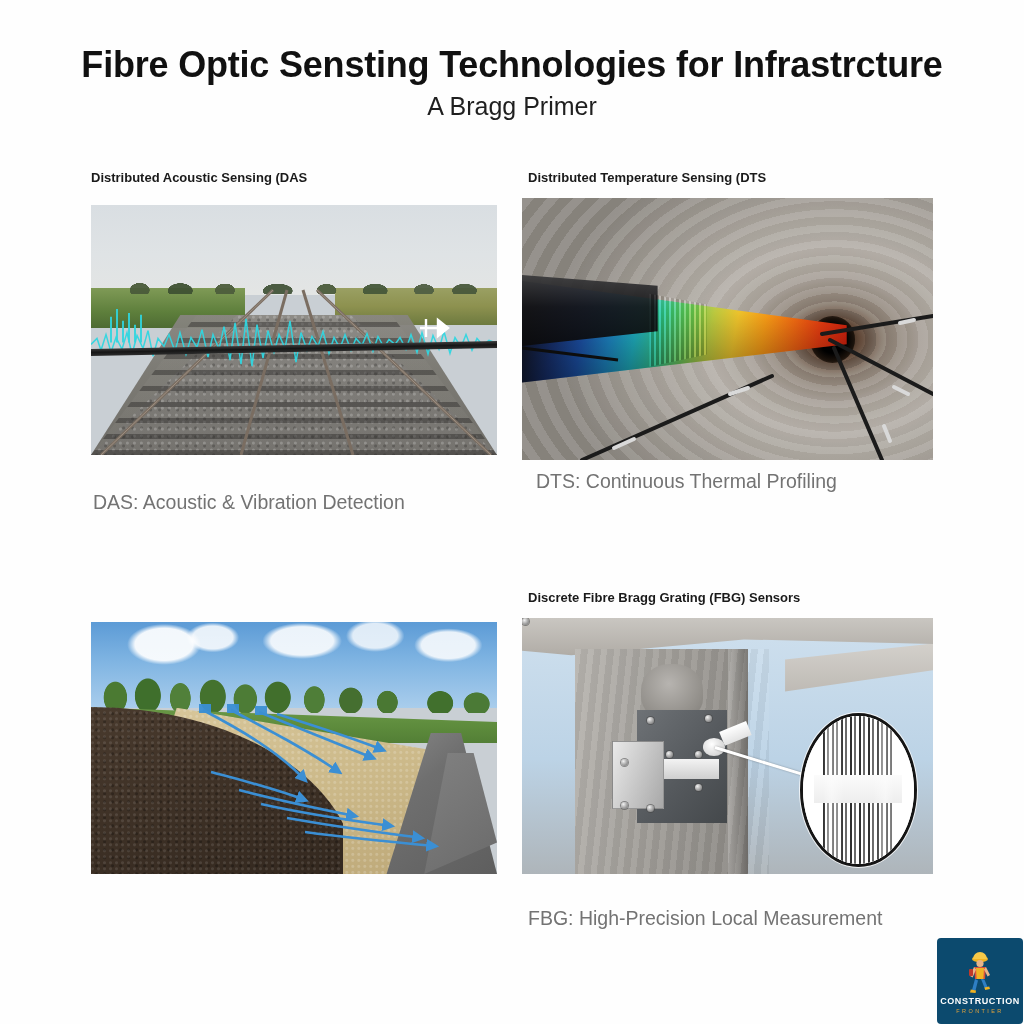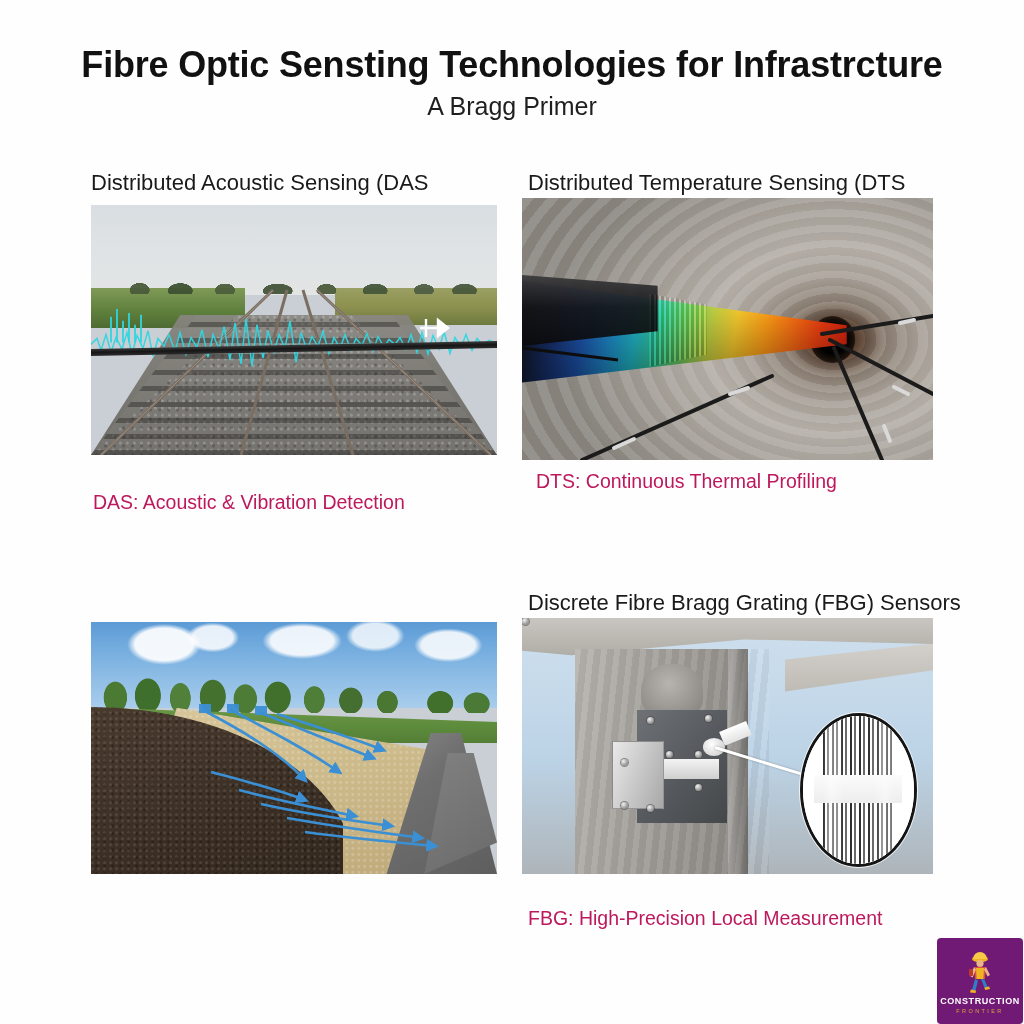--- a/index.html
+++ b/index.html
@@ -40,30 +40,30 @@
     left: 0;
     top: 92px;
     width: 1024px;
     text-align: center;
     font-size: 25px;
     font-weight: normal;
     color: #1f1f1f;
   }
   .panel-heading {
     position: absolute;
-    font-size: 22px;
-    font-weight: normal;
+    font-size: 13px;
+    font-weight: bold;
     color: #1a1a1a;
     white-space: nowrap;
   }
   .panel-caption {
     position: absolute;
     font-size: 19.5px;
     font-weight: normal;
-    color: #be185d;
+    color: #737373;
     white-space: nowrap;
   }
   .figure {
     position: absolute;
     overflow: hidden;
     background: #c9cfd4;
   }
 
   #heading-das { left: 91px;  top: 170px; }
   #fig-das     { left: 91px;  top: 205px;  width: 406px; height: 250px; }
@@ -363,21 +363,21 @@
       rgba(255,255,255,.0) 0%, rgba(255,255,255,.45) 12%,
       rgba(255,255,255,.0) 30%, rgba(255,255,255,.0) 70%,
       rgba(255,255,255,.4) 88%, rgba(255,255,255,0) 100%);
   }
 
   
   .logo-badge {
     position: absolute;
     left: 937px; top: 938px;
     width: 86px; height: 86px;
-    background: #701a75;
+    background: #0c4a6e;
     border-radius: 4px;
     overflow: hidden;
   }
   .logo-figure {
     position: absolute; left: 50%; top: 14px;
     transform: translateX(-50%);
     width: 40px; height: 42px;
   }
   .logo-text {
     position: absolute; left: 0; top: 58px; width: 100%;

